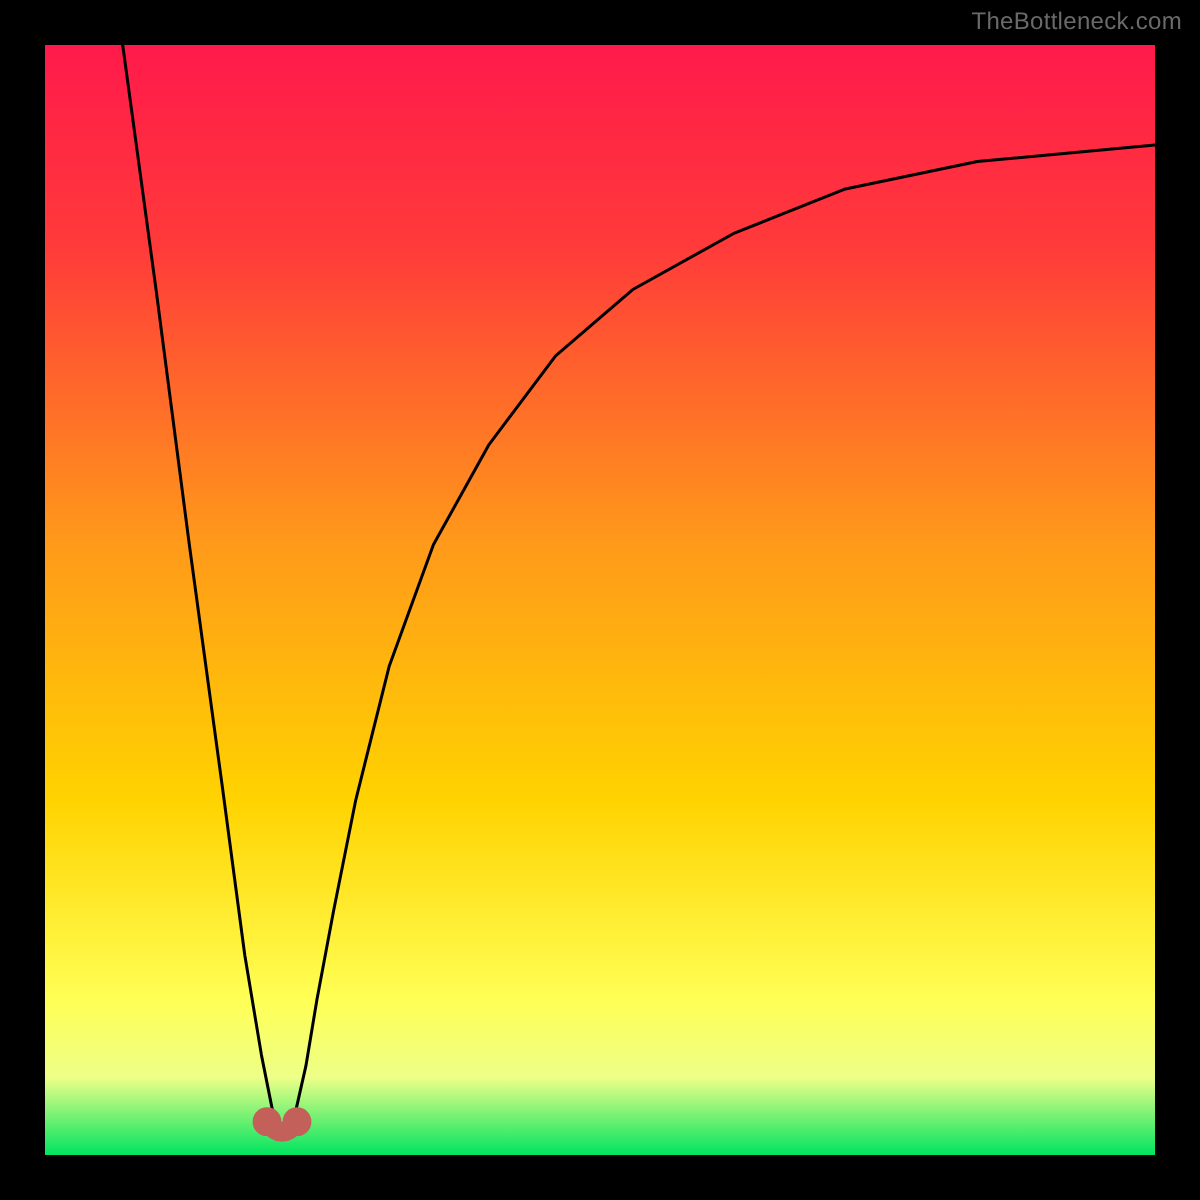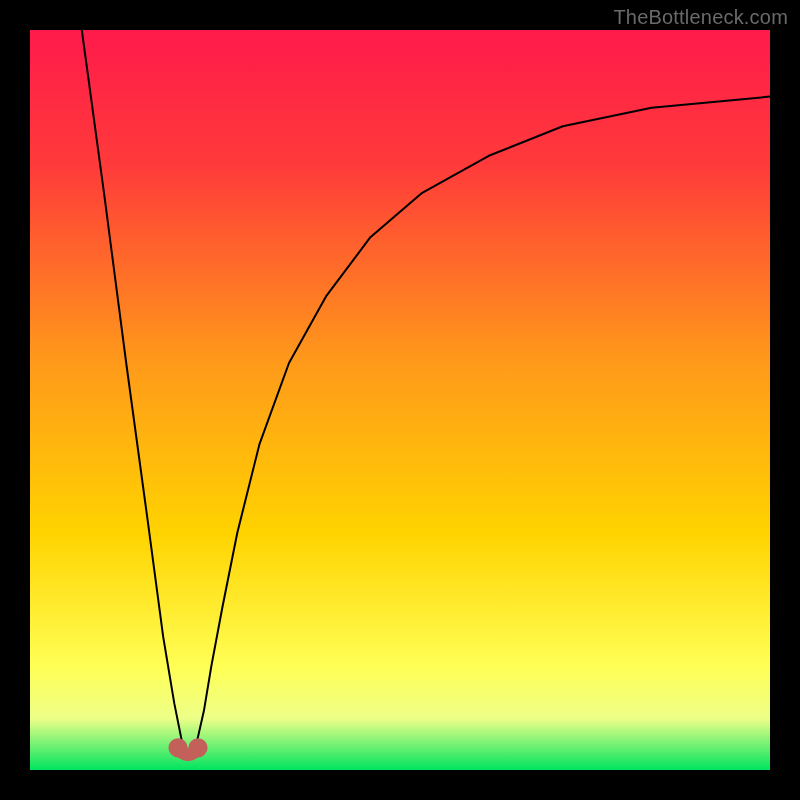--- a/index.html
+++ b/index.html
@@ -22,21 +22,21 @@
     left: 30px;
     top: 30px;
     width: 740px;
     height: 740px;
     overflow: hidden;
   }
   .watermark {
     position: absolute;
     top: 6px;
     right: 12px;
-    font-size: 20px;
+    font-size: 16px;
     font-weight: 500;
     color: #6a6a6a;
     letter-spacing: 0.2px;
     pointer-events: none;
   }
   svg { display: block; }
 </style>
 </head>
 <body>
 

